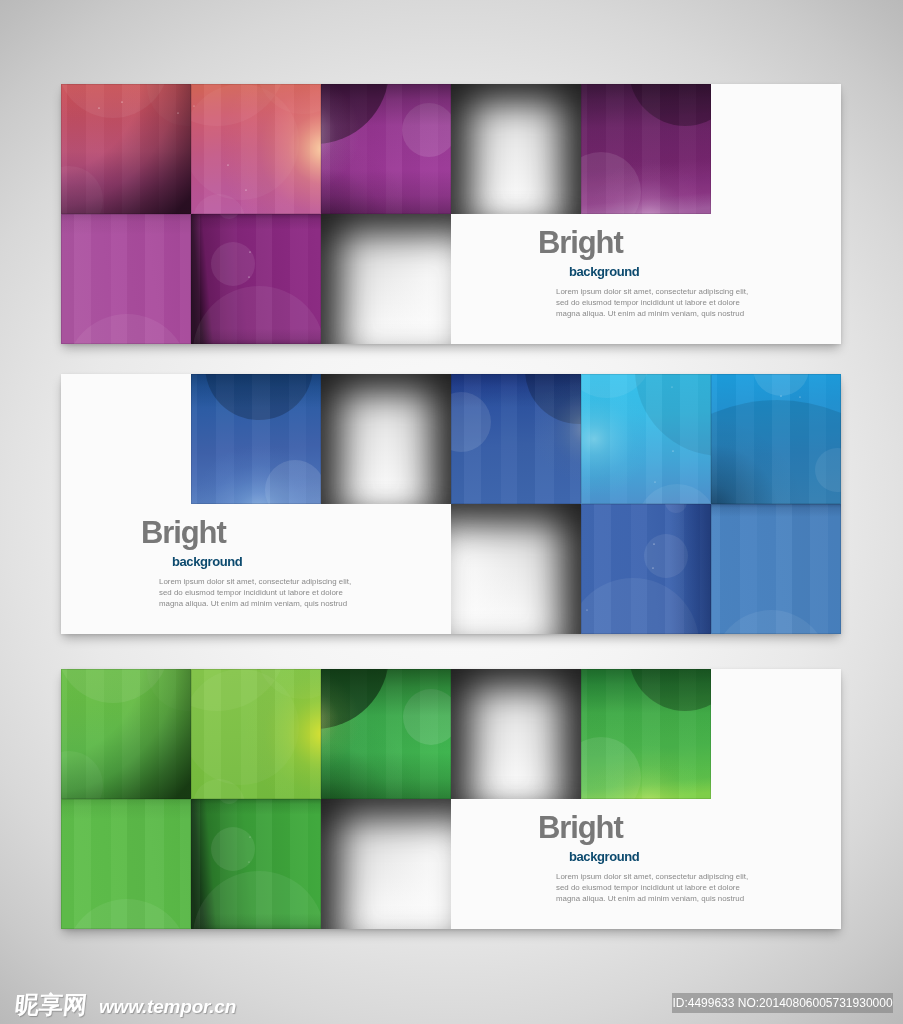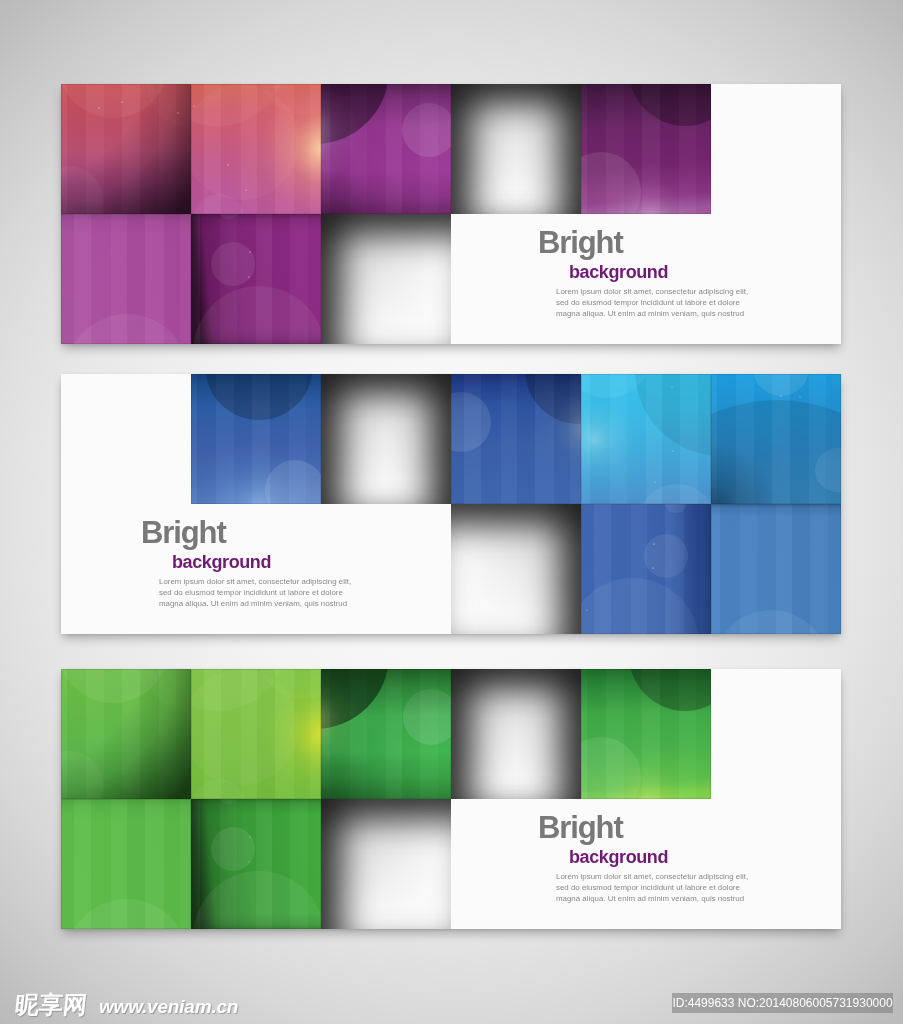--- a/index.html
+++ b/index.html
@@ -19,21 +19,21 @@
   .tiles{position:absolute;left:0;top:0;width:780px;height:260px;overflow:hidden;}
   .tile{position:absolute;width:130px;height:130px;overflow:hidden;}
   .tile svg{display:block;width:130px;height:130px;}
   .tile .recess{position:absolute;left:0;top:0;width:130px;height:130px;background:#eaeaea;}
 
   .txt{position:absolute;}
   .txt-right{left:477px;top:147px;}
   .txt-left{left:80px;top:147px;}
   .t-title{font-size:31px;font-weight:bold;color:#787878;letter-spacing:-1.1px;
            line-height:23px;height:23px;}
-  .t-sub{font-size:18px;font-weight:bold;color:#701a75;letter-spacing:-0.4px;
+  .t-sub{font-size:13px;font-weight:bold;color:#0c4a6e;letter-spacing:-0.4px;
          line-height:14px;height:14px;margin-top:11px;margin-left:31px;}
   .t-body{font-size:7.9px;font-weight:normal;color:#8a8a8a;line-height:10.8px;
           margin-top:8px;margin-left:18px;width:226px;}
 
   #wm{position:absolute;left:15px;top:996px;display:flex;align-items:baseline;}
   #wm .cn{font-family:"DejaVu Sans",sans-serif;font-size:24px;font-weight:bold;color:#fff;
           line-height:19px;letter-spacing:0px;transform:skewX(-6deg);
           text-shadow:1px 1px 1px rgba(90,90,90,.45);}
   #wm .url{margin-left:12px;font-size:19px;font-weight:bold;font-style:italic;color:#fff;
           line-height:19px;letter-spacing:-0.2px;text-shadow:1px 1px 1px rgba(90,90,90,.45);}
@@ -807,16 +807,16 @@
         <div class="t-sub">background</div>
         <div class="t-body">
           <div>Lorem ipsum dolor sit amet, consectetur adipiscing elit,</div>
           <div>sed do eiusmod tempor incididunt ut labore et dolore</div>
           <div>magna aliqua. Ut enim ad minim veniam, quis nostrud</div>
         </div>
       </div>
     </div>
   <div id="wm">
     <span class="cn">昵享网</span>
-    <span class="url">www.veniam.cn</span>
+    <span class="url">www.tempor.cn</span>
   </div>
   <div id="idbox">ID:4499633 NO:20140806005731930000</div>
 </div>
 
 </body></html>

